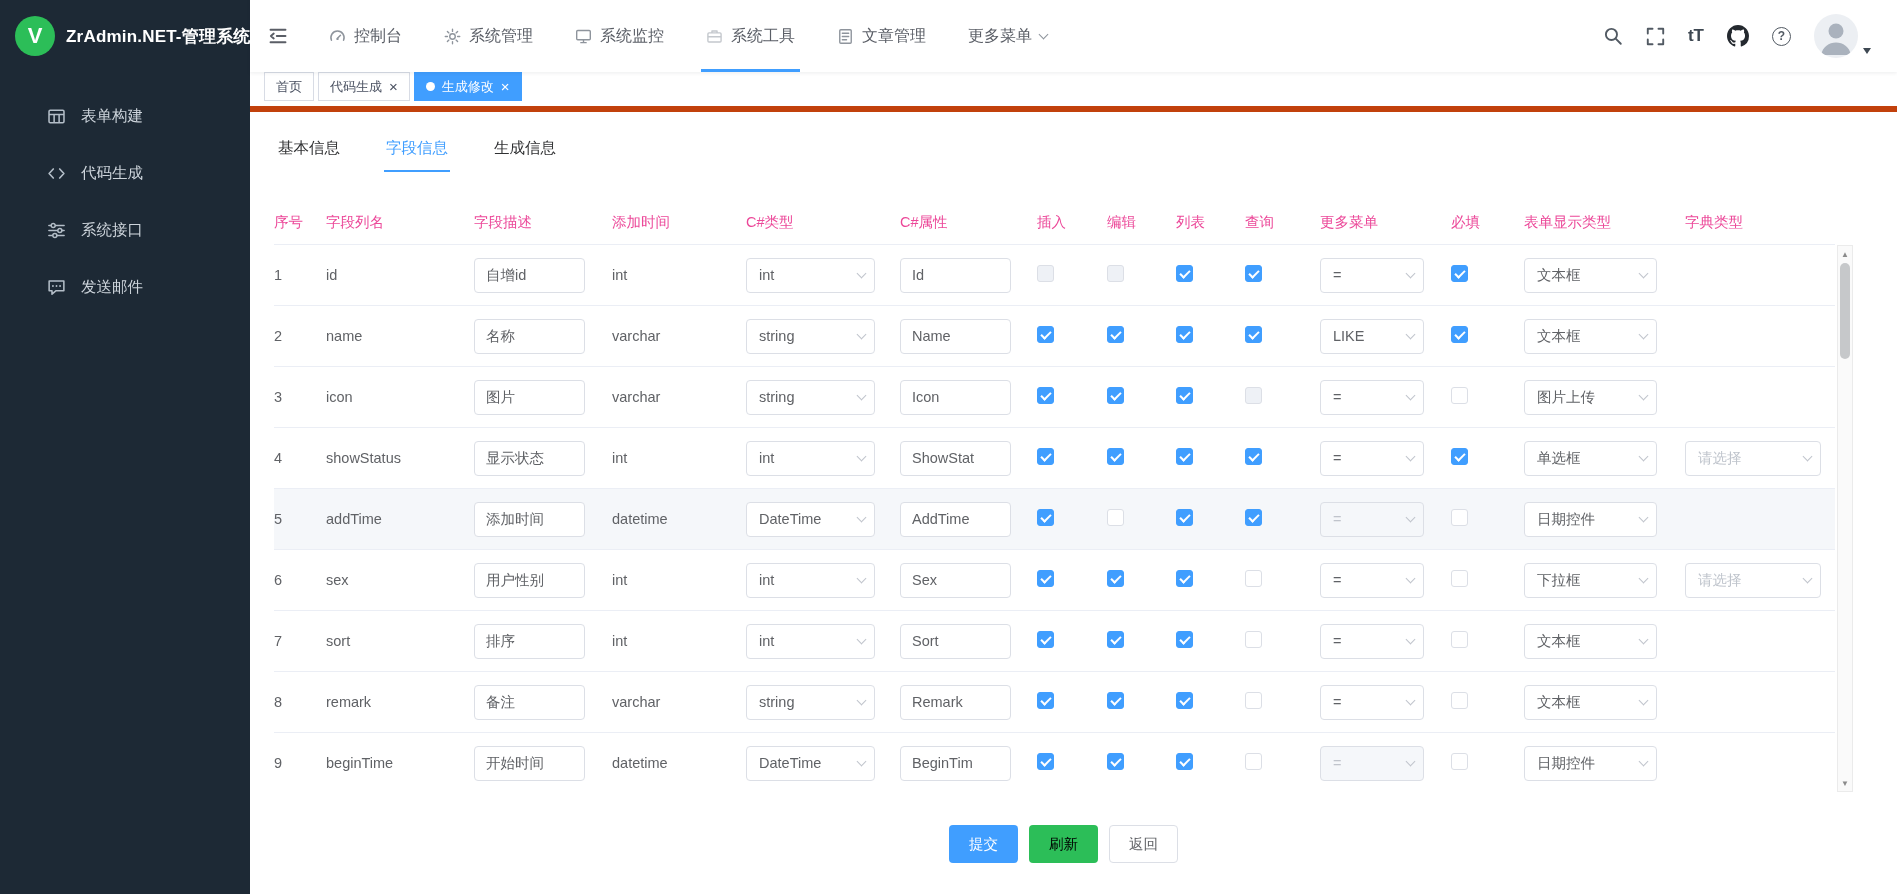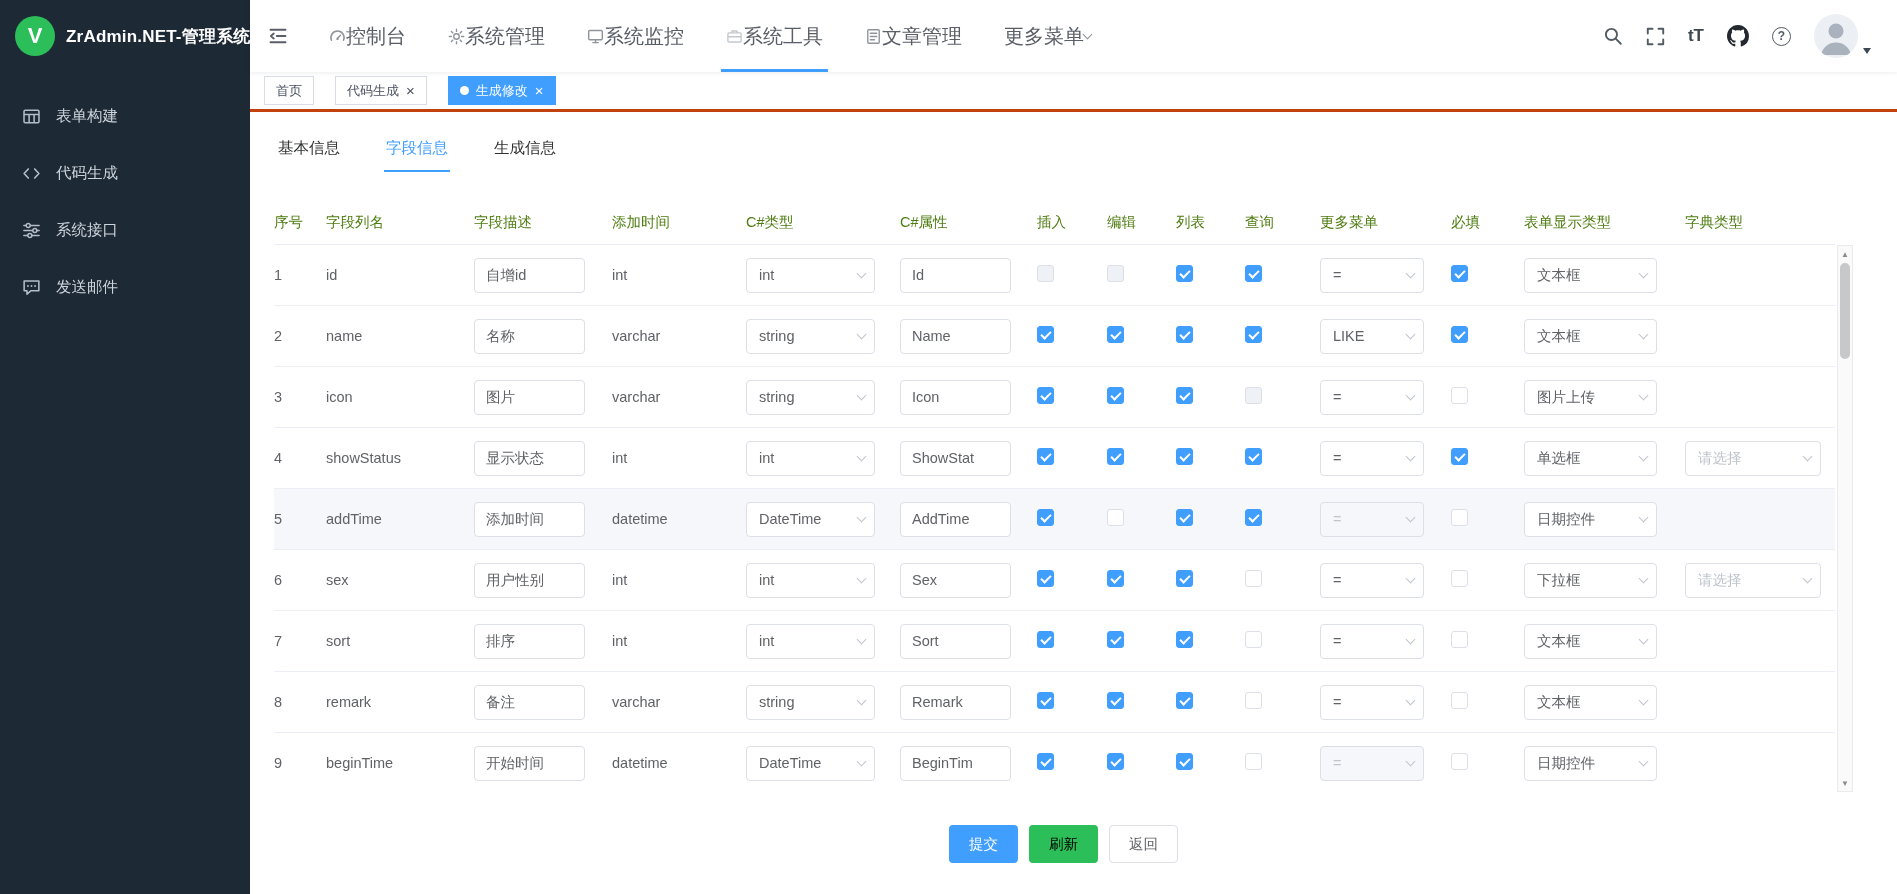--- a/index.html
+++ b/index.html
@@ -5,59 +5,59 @@
   * { margin:0; padding:0; box-sizing:border-box; }
   html,body { width:1897px; height:894px; }
   body { font-family:"Liberation Sans","DejaVu Sans",sans-serif; background:#fff; color:#303133; overflow:hidden; }
   .page { display:flex; width:1897px; height:894px; }
 
   
   .sidebar { width:250px; background:#1d2935; flex-shrink:0; }
   .logo-row { height:72px; display:flex; align-items:center; gap:11px; padding:0 15px; cursor:pointer; }
   .logo-badge { width:40px; height:40px; border-radius:50%; background:#2cbe58; color:#fff; font-weight:bold; font-size:22px; display:flex; align-items:center; justify-content:center; flex-shrink:0; }
   .logo-title { color:#fff; font-size:17px; font-weight:bold; white-space:nowrap; letter-spacing:.2px; }
-  .menu { padding-top:16px; }
+  .menu { padding-top:16px;padding-left:25px; }
   .menu-item { height:57px; display:flex; align-items:center; gap:15px; padding:0 21px; font-size:15.5px; color:#cdd4db; cursor:pointer; }
   .mi-icon { width:20px; display:inline-flex; justify-content:center; color:#b3bdc7; }
 
   
   .main { flex:1; display:flex; flex-direction:column; min-width:0; }
   .topbar { height:72px; background:#fff; box-shadow:0 1px 4px rgba(0,21,41,.08); display:flex; align-items:center; padding:0 26px 0 18px; position:relative; z-index:3; }
   .collapse-btn { display:inline-flex; margin-right:20px; cursor:pointer; }
   .topmenu { display:flex; height:100%; }
-  .top-item { display:flex; align-items:center; padding:0 21px; font-size:20px; color:#5a5e66; position:relative; cursor:pointer; white-space:nowrap; }
+  .top-item { display:flex; align-items:center; gap:8px; padding:0 21px; font-size:16px; color:#5a5e66; position:relative; cursor:pointer; white-space:nowrap; }
   .ti-icon { display:inline-flex; color:#8e949c; }
   .top-item.active .ti-icon { color:#c4c8cd; }
   .top-item.active::after { content:""; position:absolute; left:16px; right:16px; bottom:0; height:3px; background:#409eff; }
   .chev-down { width:7px; height:7px; border-right:1.5px solid #8e949c; border-bottom:1.5px solid #8e949c; transform:rotate(45deg); margin-top:-4px; }
   .top-actions { margin-left:auto; display:flex; align-items:center; gap:23px; color:#525a63; }
   .action { display:inline-flex; align-items:center; cursor:pointer; }
   .font-size-txt { font-size:17px; font-weight:bold; color:#3e4852; }
   .help-circle { width:19px; height:19px; border:1.6px solid #525a63; border-radius:50%; font-size:12px; font-weight:bold; display:flex; align-items:center; justify-content:center; }
   .avatar-wrap { display:flex; align-items:flex-end; gap:5px; cursor:pointer; }
   .avatar { width:44px; height:44px; border-radius:50%; background:#eceff3; overflow:hidden; display:flex; align-items:flex-end; justify-content:center; }
   .caret { width:0; height:0; border-left:4.5px solid transparent; border-right:4.5px solid transparent; border-top:6px solid #3e4852; margin-bottom:4px; }
 
   
-  .tagbar { height:40px; background:#fff; border-bottom:3px solid #c2410c; display:flex; align-items:center; gap:21px; padding:0 14px; }
+  .tagbar { height:40px; background:#fff; border-bottom:6px solid #c2410c; display:flex; gap:4px; padding:0 14px; }
   .tag { height:29px; display:inline-flex; align-items:center; gap:7px; padding:0 11px; background:#fff; border:1px solid #d8dce5; color:#495060; font-size:13px; cursor:pointer; }
   .tag-close { font-size:15px; line-height:1; }
   .tag.active { background:#409eff; border-color:#409eff; color:#fff; }
   .tag-dot { width:9px; height:9px; border-radius:50%; background:#fff; }
 
   
   .content { flex:1; padding:26px 24px 0; background:#fff; }
   .tabs { display:flex; gap:46px; padding-left:4px; }
   .tab { font-size:15.5px; color:#303133; padding-bottom:13px; position:relative; cursor:pointer; }
   .tab.active { color:#409eff; }
   .tab.active::after { content:""; position:absolute; left:-2px; right:-2px; bottom:0; height:2px; background:#409eff; }
 
   .table-wrap { margin-top:28px; position:relative; width:max-content; padding-right:18px; }
   .grid { display:grid; grid-template-columns:52px 148px 138px 134px 154px 137px 70px 69px 69px 75px 131px 73px 161px 150px; align-items:center; }
-  .thead { height:45px; font-size:14.5px; color:#4d7c0f; border-bottom:1px solid #ebeef5; }
+  .thead { height:45px; font-size:14.5px; color:#ec4899; border-bottom:1px solid #ebeef5; }
   .tbody { height:546px; overflow:hidden; }
   .trow { height:61px; border-bottom:1px solid #ebeef5; font-size:14.5px; color:#606266; }
   .trow.hl { background:#f5f7fa; }
 
   .inp { width:111px; height:35px; border:1px solid #dcdfe6; border-radius:4px; padding:0 11px; font-size:14.5px; color:#606266; background:#fff; outline:none; font-family:inherit; }
   .sel { height:35px; display:inline-flex; align-items:center; border:1px solid #dcdfe6; border-radius:4px; padding:0 9px 0 12px; font-size:14.5px; color:#606266; background:#fff; cursor:pointer; }
   .sel-txt { flex:1; overflow:hidden; white-space:nowrap; }
   .sel-chev { width:7px; height:7px; border-right:1.5px solid #c0c4cc; border-bottom:1.5px solid #c0c4cc; transform:rotate(45deg); margin:-3px 0 0 7px; flex-shrink:0; }
   .sel.disabled { background:#f5f7fa; color:#c0c4cc; cursor:not-allowed; }
   .sel.ph { color:#bfc4cc; }

